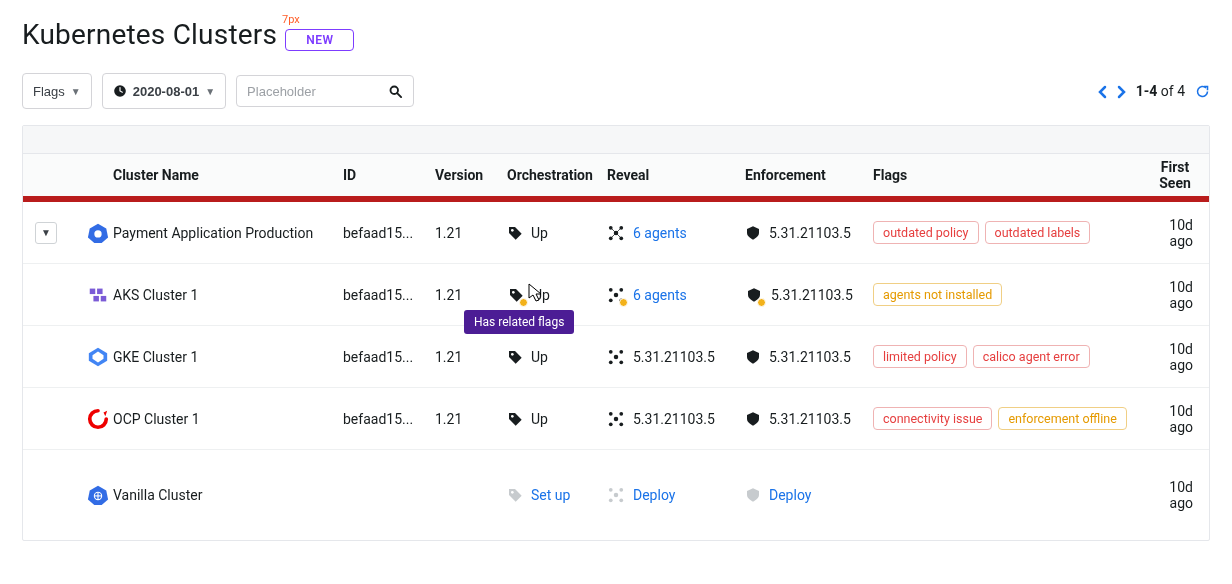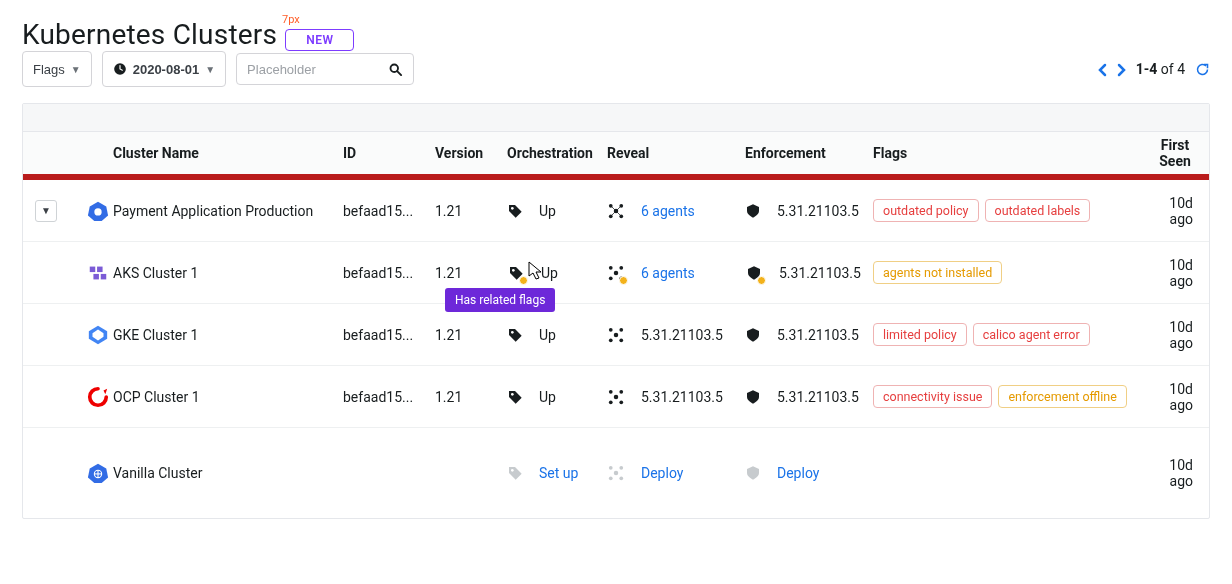--- a/index.html
+++ b/index.html
@@ -1,18 +1,18 @@
 <!DOCTYPE html>
 <html><head>
 <meta charset="utf-8">
 <style>
 * { margin: 0; padding: 0; box-sizing: border-box; }
 body { font-family: -apple-system, BlinkMacSystemFont, "Segoe UI", Roboto, Helvetica, Arial, sans-serif; font-size: 14px; color: #181d1f; background: #fff; padding: 18px 22px; width: 1232px; }
 
-.header { display: flex; align-items: flex-end; gap: 8px; position: relative; }
+.header { display: flex; align-items: flex-end; gap: 8px; margin-bottom: 22px; position: relative; }
 .title { font-size: 28px; font-weight: 400; letter-spacing: 0.2px; }
 .pill-gap { font-size: 11px; color: #ff5e29; position: absolute; left: 260px; top: -5px; }
 .new-badge { border: 1px solid #7d3cff; color: #7d3cff; border-radius: 4px; font-size: 12px; font-weight: 600; padding: 3px 20px; letter-spacing: 0.5px; }
 
 .toolbar { display: flex; align-items: center; gap: 10px; margin-bottom: 16px; }
 .btn { border: 1px solid #d4d4d8; background: #fff; border-radius: 4px; height: 36px; display: inline-flex; align-items: center; gap: 6px; padding: 0 10px; font-size: 13px; color: #3b4046; cursor: pointer; }
 .btn .chev { font-size: 10px; color: #6b7177; }
 .search { border: 1px solid #d4d4d8; border-radius: 4px; height: 32px; width: 178px; display: flex; align-items: center; padding: 0 10px; justify-content: space-between; }
 .search input { border: none; outline: none; font-size: 13px; width: 120px; color: #3b4046; }
 .search input::placeholder { color: #9ca0a5; }
@@ -35,25 +35,25 @@
 .prov-icon { width: 22px; height: 22px; display: flex; align-items: center; justify-content: center; }
 
 .link { color: #1a73e8; }
 .muted { color: #b6bbc0; }
 .flag-cell { display: flex; flex-wrap: wrap; gap: 6px; }
 .chip { border-radius: 4px; padding: 3px 9px; font-size: 12.5px; border: 1px solid; white-space: nowrap; }
 .chip.crit { color: #e63f3f; border-color: #efb3b3; }
 .chip.warn { color: #e59a00; border-color: #f0cf85; }
 .cell-firstseen { text-align: right; }
 
-.orch-cell, .reveal-cell, .enforce-cell { display: flex; align-items: center; gap: 16px; }
+.orch-cell, .reveal-cell, .enforce-cell { display: flex; align-items: center; gap: 8px; }
 .status-dot-wrap { position: relative; width: 18px; height: 18px; display: flex; align-items: center; justify-content: center; }
 .warn-badge { position: absolute; right: -3px; bottom: -3px; width: 9px; height: 9px; background: #f3b21b; border-radius: 50%; border: 1.5px solid #fff; }
 
-.tooltip { position: absolute; left: 422px; top: 46px; background: #6d28d9; color: #fff; font-size: 12px; padding: 5px 10px; border-radius: 3px; white-space: nowrap; z-index: 5; }
+.tooltip { position: absolute; left: 441px; top: 46px; background: #4c1d95; color: #fff; font-size: 12px; padding: 5px 10px; border-radius: 3px; white-space: nowrap; z-index: 5; }
 .cursor { position: absolute; left: 504px; top: 19px; z-index: 6; }
 
 svg { display: block; }
 </style>
 </head>
 <body>
 
 <div class="header">
   <span class="title">Kubernetes Clusters</span>
   <span class="pill-gap">7px</span>

